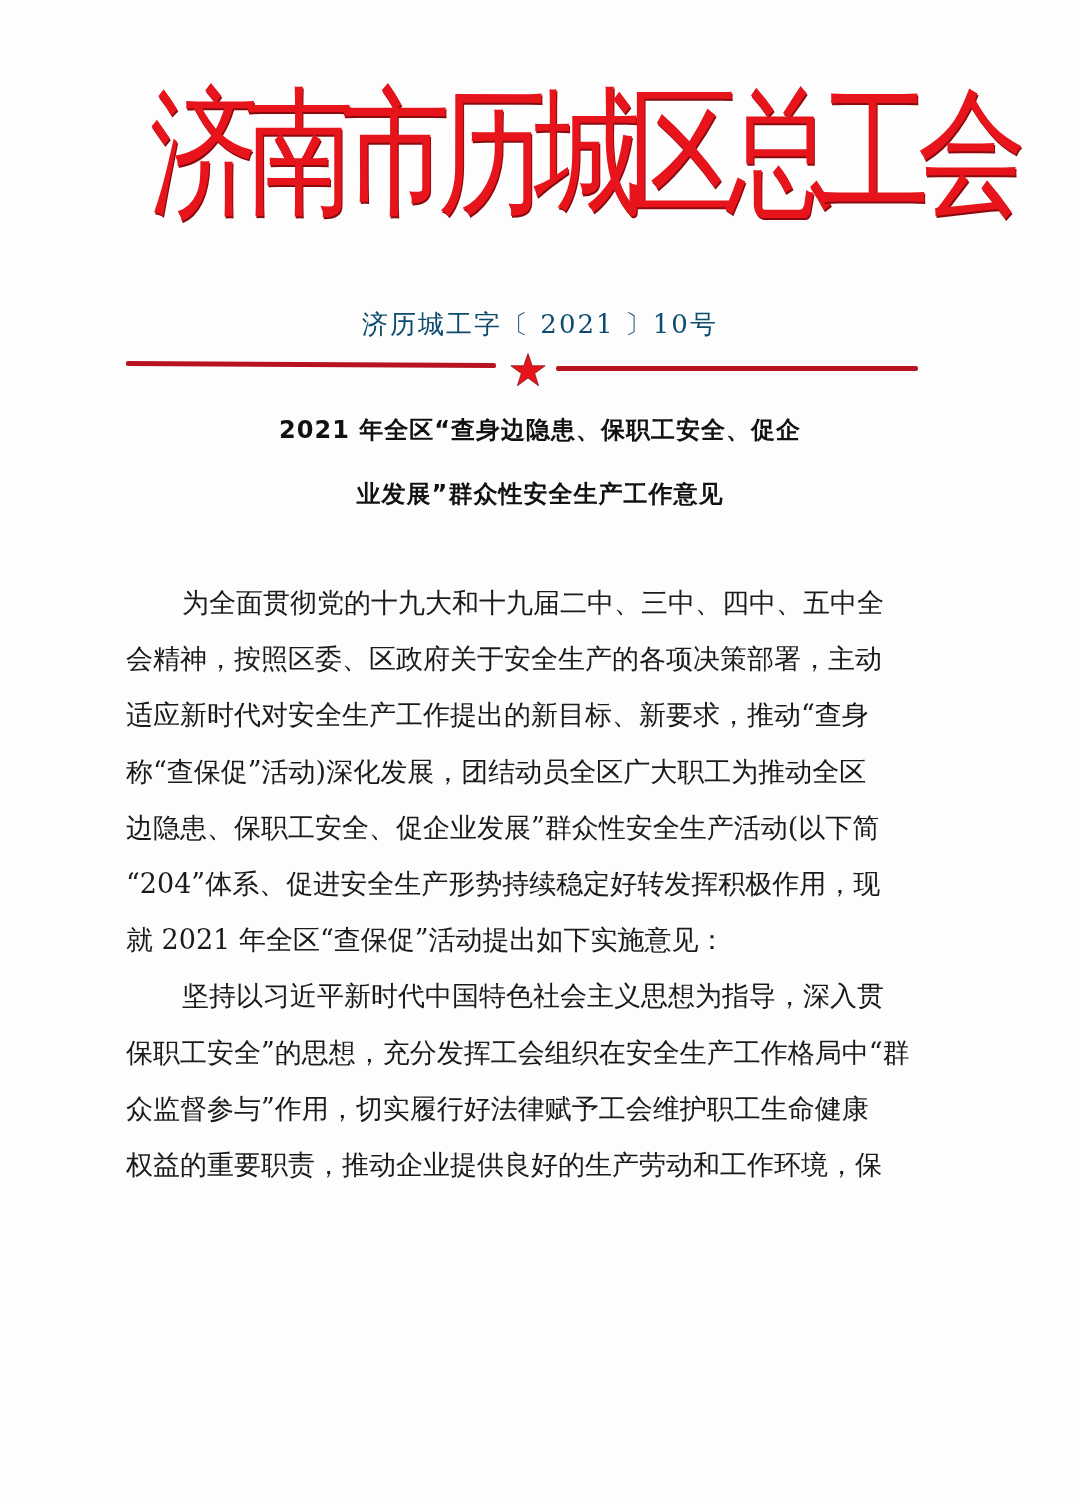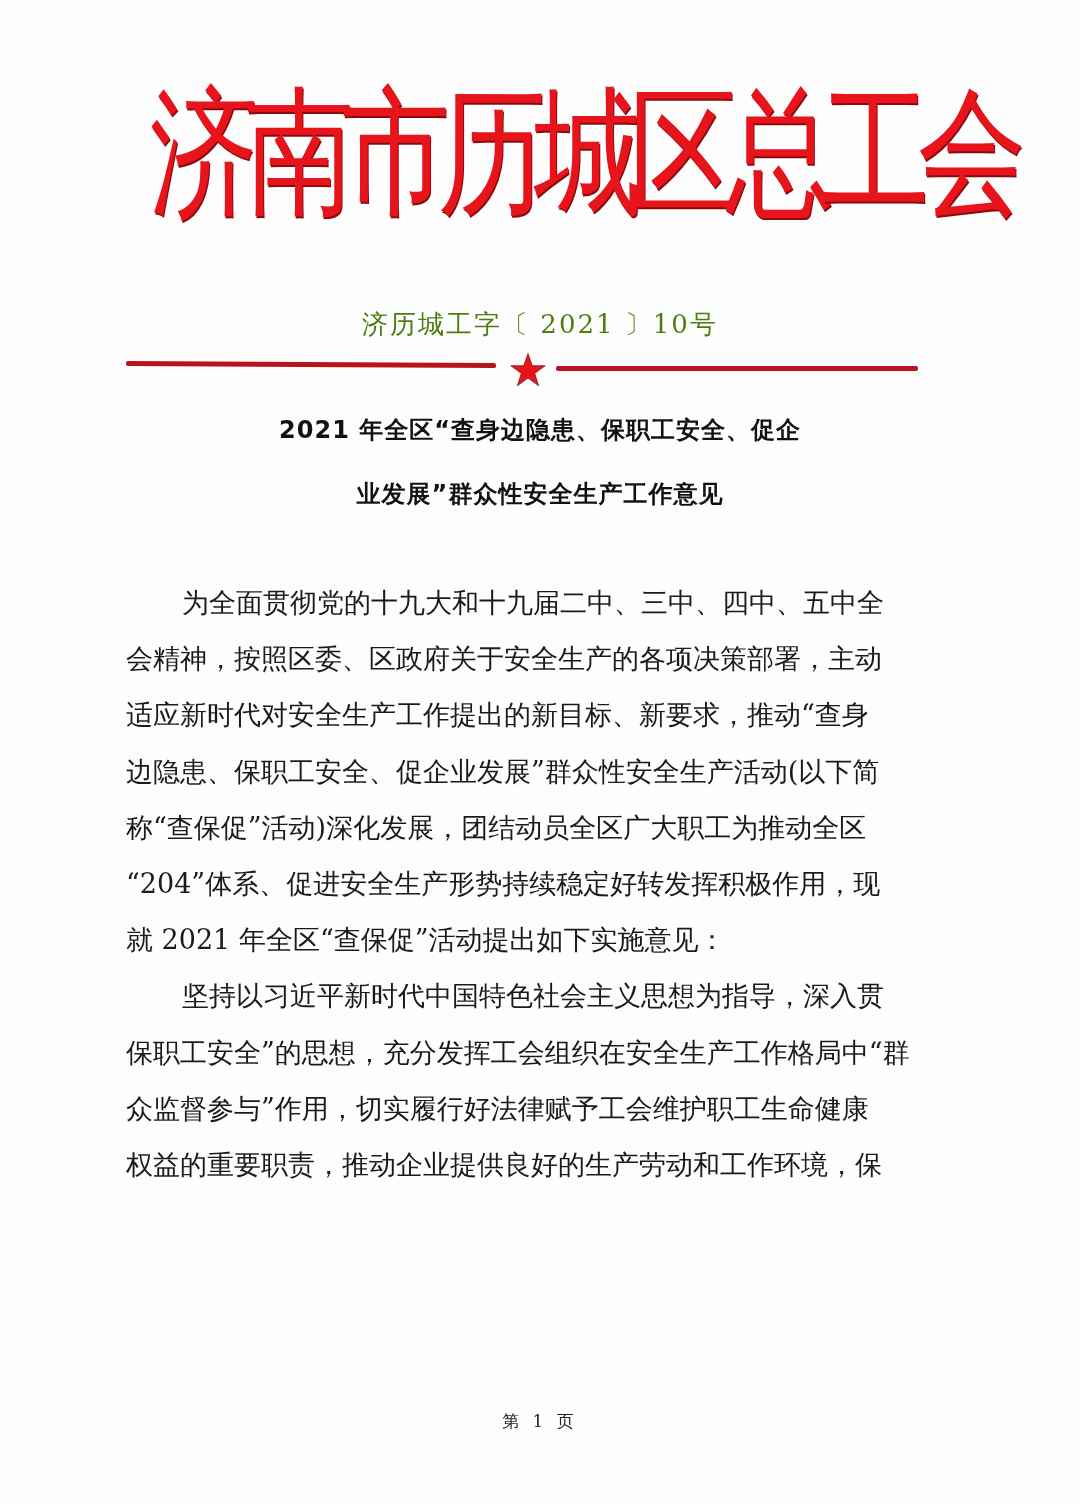--- a/index.html
+++ b/index.html
@@ -45,21 +45,21 @@
       text-align: center;
     }
     .doc-number {
       position: absolute;
       left: 0;
       width: 1080px;
       top: 307px;
       text-align: center;
       font-size: 26px;
       letter-spacing: 2px;
-      color: #4d7c0f;
+      color: #0c4a6e;
       font-family: "DejaVu Serif", serif;
     }
     .divider {
       position: absolute;
       top: 362px;
       height: 5px;
       background: #b81420;
       border-radius: 2px;
     }
     .divider.left { left: 126px; width: 370px; transform: rotate(0.35deg); }
@@ -150,26 +150,25 @@
 
   <div class="doc-title">
     <div>2021 年全区“查身边隐患、保职工安全、促企</div>
     <div>业发展”群众性安全生产工作意见</div>
   </div>
 
   <div class="body-text">
     <div class="line indent">为全面贯彻党的十九大和十九届二中、三中、四中、五中全</div>
     <div class="line">会精神，按照区委、区政府关于安全生产的各项决策部署，主动</div>
     <div class="line">适应新时代对安全生产工作提出的新目标、新要求，推动“查身</div>
+    <div class="line">称“查保促”活动)深化发展，团结动员全区广大职工为推动全区</div>
     <div class="line">边隐患、保职工安全、促企业发展”群众性安全生产活动(以下简</div>
-    <div class="line">称“查保促”活动)深化发展，团结动员全区广大职工为推动全区</div>
     <div class="line">“204”体系、促进安全生产形势持续稳定好转发挥积极作用，现</div>
     <div class="line last">就 2021 年全区“查保促”活动提出如下实施意见：</div>
 
 
     <div class="line indent">坚持以习近平新时代中国特色社会主义思想为指导，深入贯</div>
     <div class="line">保职工安全”的思想，充分发挥工会组织在安全生产工作格局中“群</div>
     <div class="line">众监督参与”作用，切实履行好法律赋予工会维护职工生命健康</div>
     <div class="line">权益的重要职责，推动企业提供良好的生产劳动和工作环境，保</div>
   </div>
 
-  <div class="footer">第 1 页</div>
 </div>
 
 </body></html>

